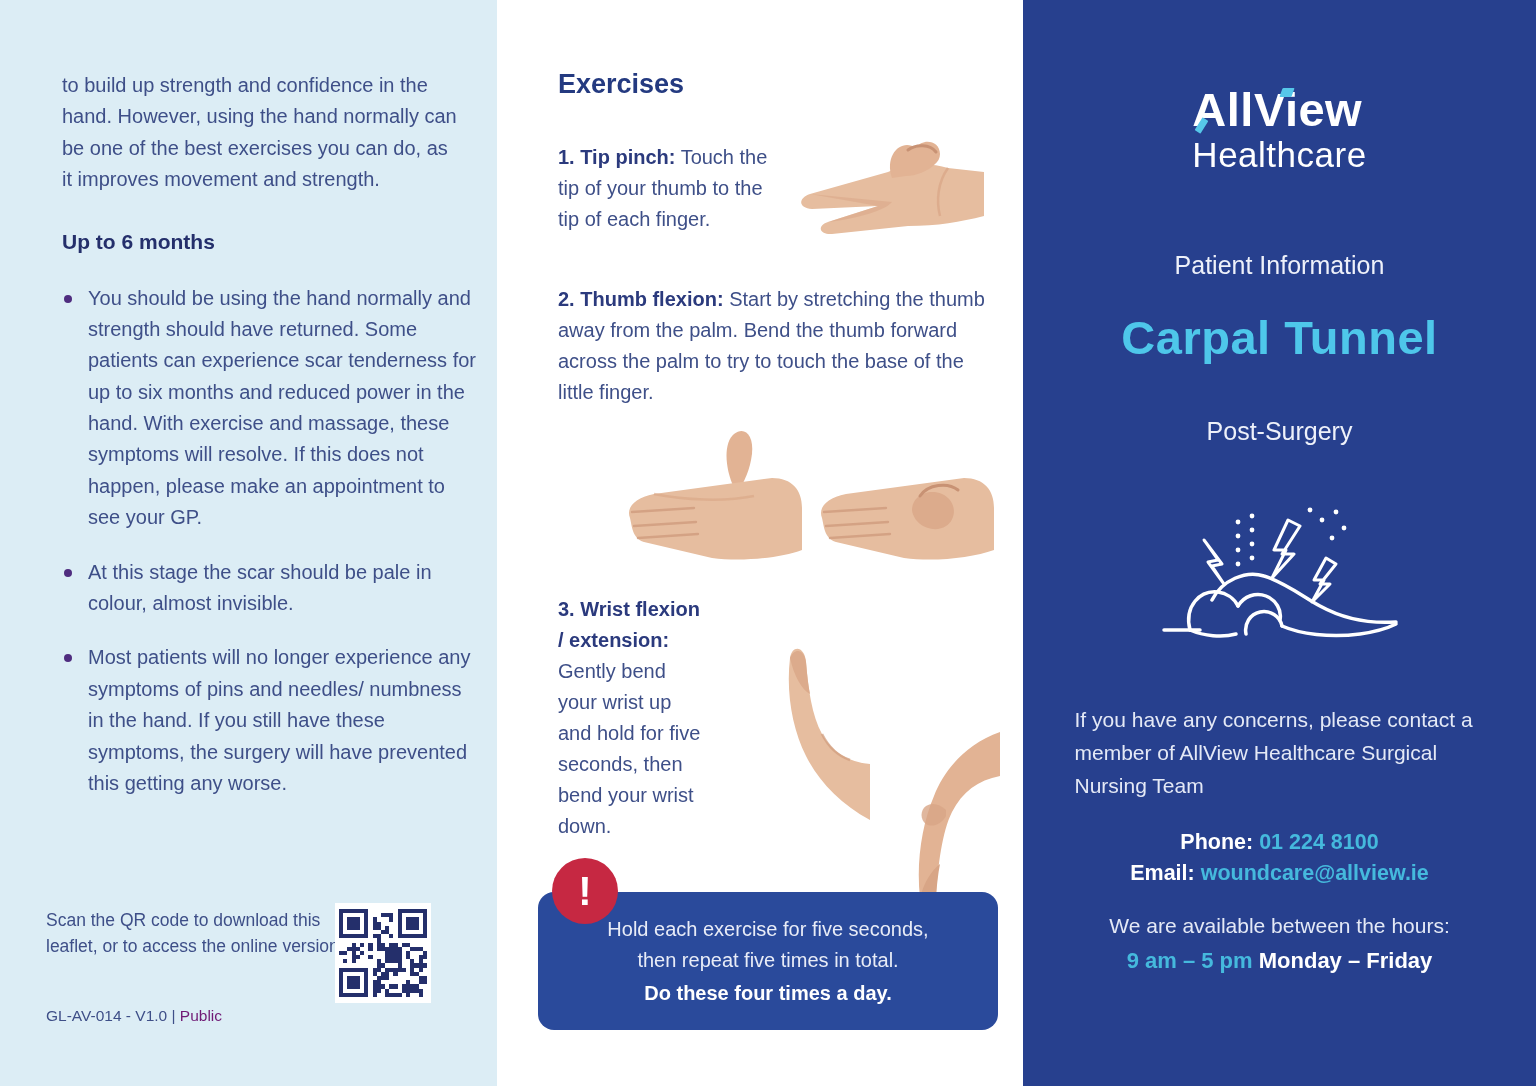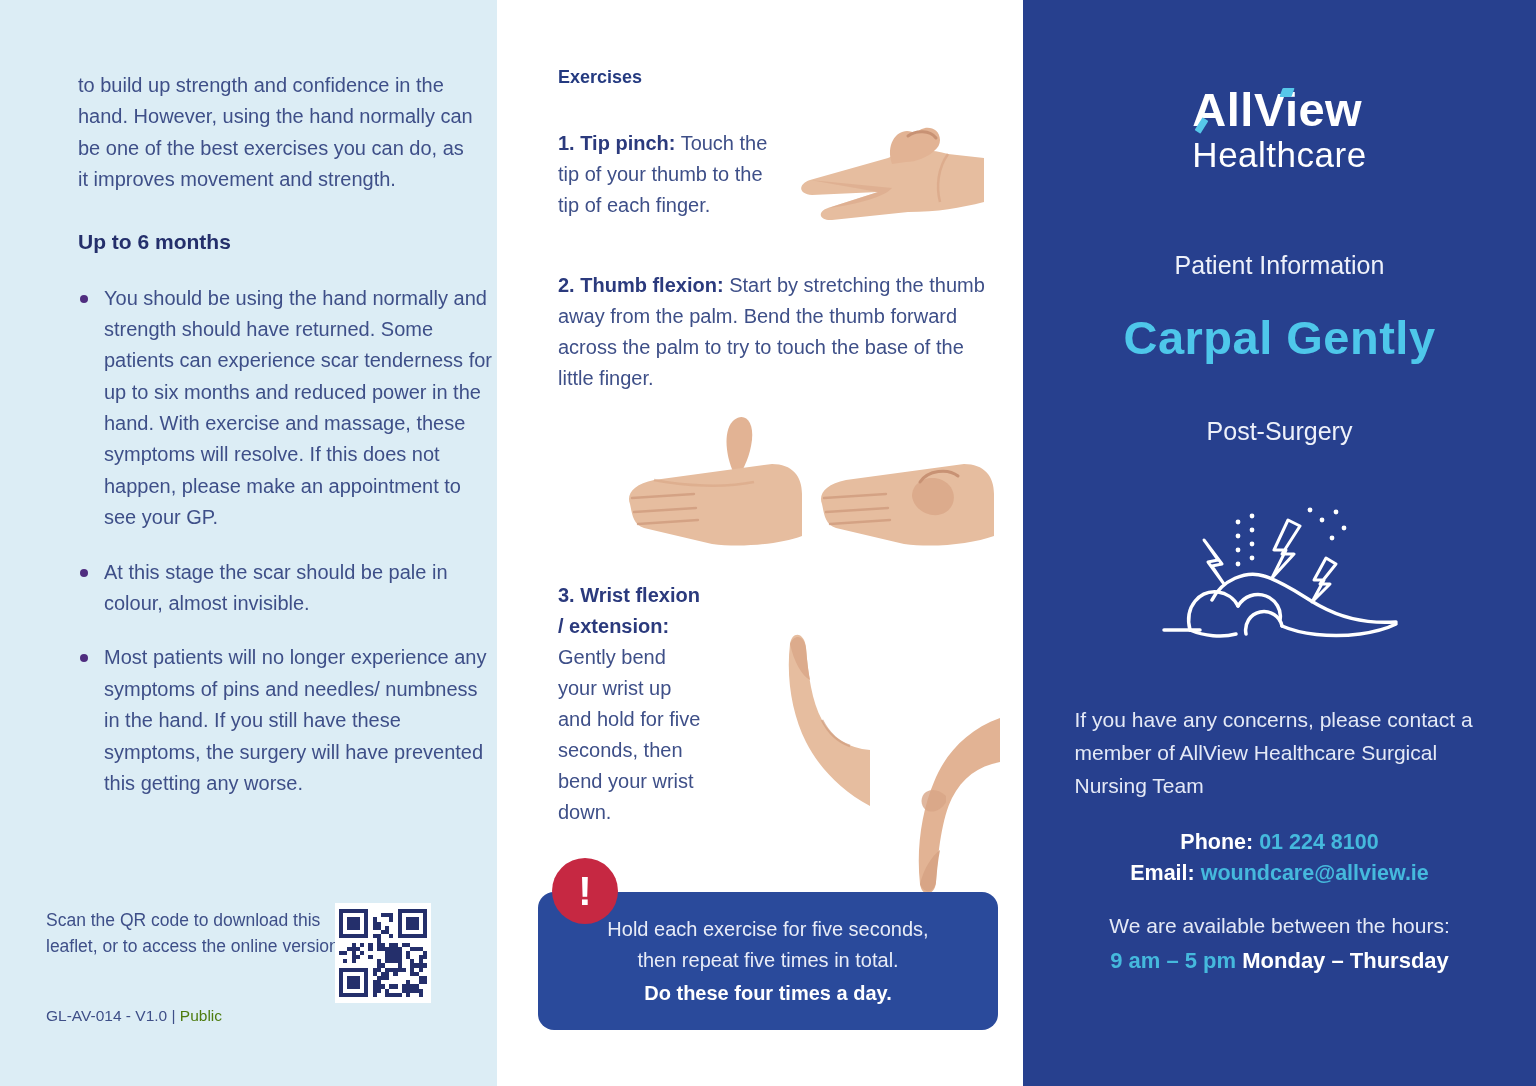--- a/index.html
+++ b/index.html
@@ -3,46 +3,46 @@
 <meta charset="utf-8">
 <style>
   html,body{margin:0;padding:0;background:#fff;}
   .page{
     width:1536px;height:1086px;position:relative;display:flex;
     font-family:"Liberation Sans",sans-serif;overflow:hidden;
   }
   
   .panel-left{
     width:497px;height:100%;background:#dcedf5;position:relative;
-    box-sizing:border-box;padding:70px 36px 0 78px;
+    box-sizing:border-box;padding:70px 36px 0 62px;
     color:#3e4f88;font-size:20px;line-height:1.57;
   }
   .intro{margin:0;width:396px;}
   .left-heading{font-size:21px;font-weight:bold;color:#242f6b;margin:30px 0 0 0;}
   .bullets{margin:24px 0 0 0;padding:0 0 0 26px;width:392px;list-style:none;}
   .bullets li{position:relative;margin-bottom:23px;}
   .bullets li::before{
     content:"";position:absolute;left:-24px;top:12px;width:8px;height:8px;
     border-radius:50%;background:#4f2d7f;
   }
   .left-bottom{position:absolute;left:46px;right:36px;bottom:58px;}
   .qr-caption{font-size:17.5px;line-height:1.5;width:300px;margin:0;}
   .qr-box{
     position:absolute;right:30px;top:-4px;width:96px;height:100px;background:#fff;
     display:flex;align-items:center;justify-content:center;
   }
   .doc-ref{font-size:15.5px;margin-top:44px;color:#3e4f88;}
-  .doc-public{color:#4d7c0f;}
+  .doc-public{color:#701a75;}
   
   .panel-mid{
     width:526px;height:100%;background:#ffffff;position:relative;
     box-sizing:border-box;padding:64px 28px 0 61px;
     color:#3e4f88;font-size:20px;line-height:1.55;
   }
-  .mid-heading{font-size:18px;font-weight:bold;color:#243a80;margin:0;}
+  .mid-heading{font-size:27px;font-weight:bold;color:#243a80;margin:0;}
   .ex-label{font-weight:bold;color:#2b3a7d;}
   .ex1{display:flex;margin-top:36px;}
   .ex1-text{width:218px;margin:0;}
   .ex1-photo{margin:-12px 0 0 12px;}
   .ex2-text{width:432px;margin:32px 0 0 0;}
   .ex2-photos{display:flex;gap:14px;margin:18px 0 0 66px;align-items:flex-end;}
   .ex3{width:450px;margin-top:28px;position:relative;}
   .ex3-photos{float:right;width:300px;height:270px;margin-top:60px;position:relative;}
   .hand-up{position:absolute;left:12px;top:-14px;}
   .hand-down{position:absolute;left:180px;top:78px;}
@@ -311,21 +311,21 @@
     <div class="logo">
       <span class="logo-word">
         <span>AllView</span>
         <span class="logo-accent-i"></span>
         <span class="logo-accent-a"></span>
       </span>
       <div class="logo-sub">Healthcare</div>
     </div>
 
     <div class="eyebrow">Patient Information</div>
-    <div class="leaflet-title">Carpal Gently</div>
+    <div class="leaflet-title">Carpal Tunnel</div>
     <div class="leaflet-subtitle">Post-Surgery</div>
 
     <svg class="illustration" width="240" height="170" viewBox="0 0 240 170" fill="none" stroke="#ffffff" stroke-width="3.5" stroke-linecap="round" stroke-linejoin="round">
 
       <path d="M4 138 H40"></path>
 
       <path d="M30 138 C24 114 40 98 58 100 C66 101 74 106 78 114"></path>
       <path d="M30 138 C44 144 62 146 76 142"></path>
 
       <path d="M52 108 C62 88 86 78 104 84 C124 90 142 104 160 114 C180 125 206 132 236 130"></path>
@@ -359,16 +359,16 @@
     <div class="contact-line">
       <span>Phone</span>: <span class="contact-value">01 224 8100</span>
     </div>
     <div class="contact-line">
       <span>Email</span>: <span class="contact-value">woundcare@allview.ie</span>
     </div>
 
     <div class="hours-text">We are available between the hours:</div>
     <div class="hours-line">
       <span class="hours-time">9 am – 5 pm</span>
-      <span>Monday – Thursday</span>
+      <span>Monday – Friday</span>
     </div>
   </div>
 </div>
 
 </body></html>

